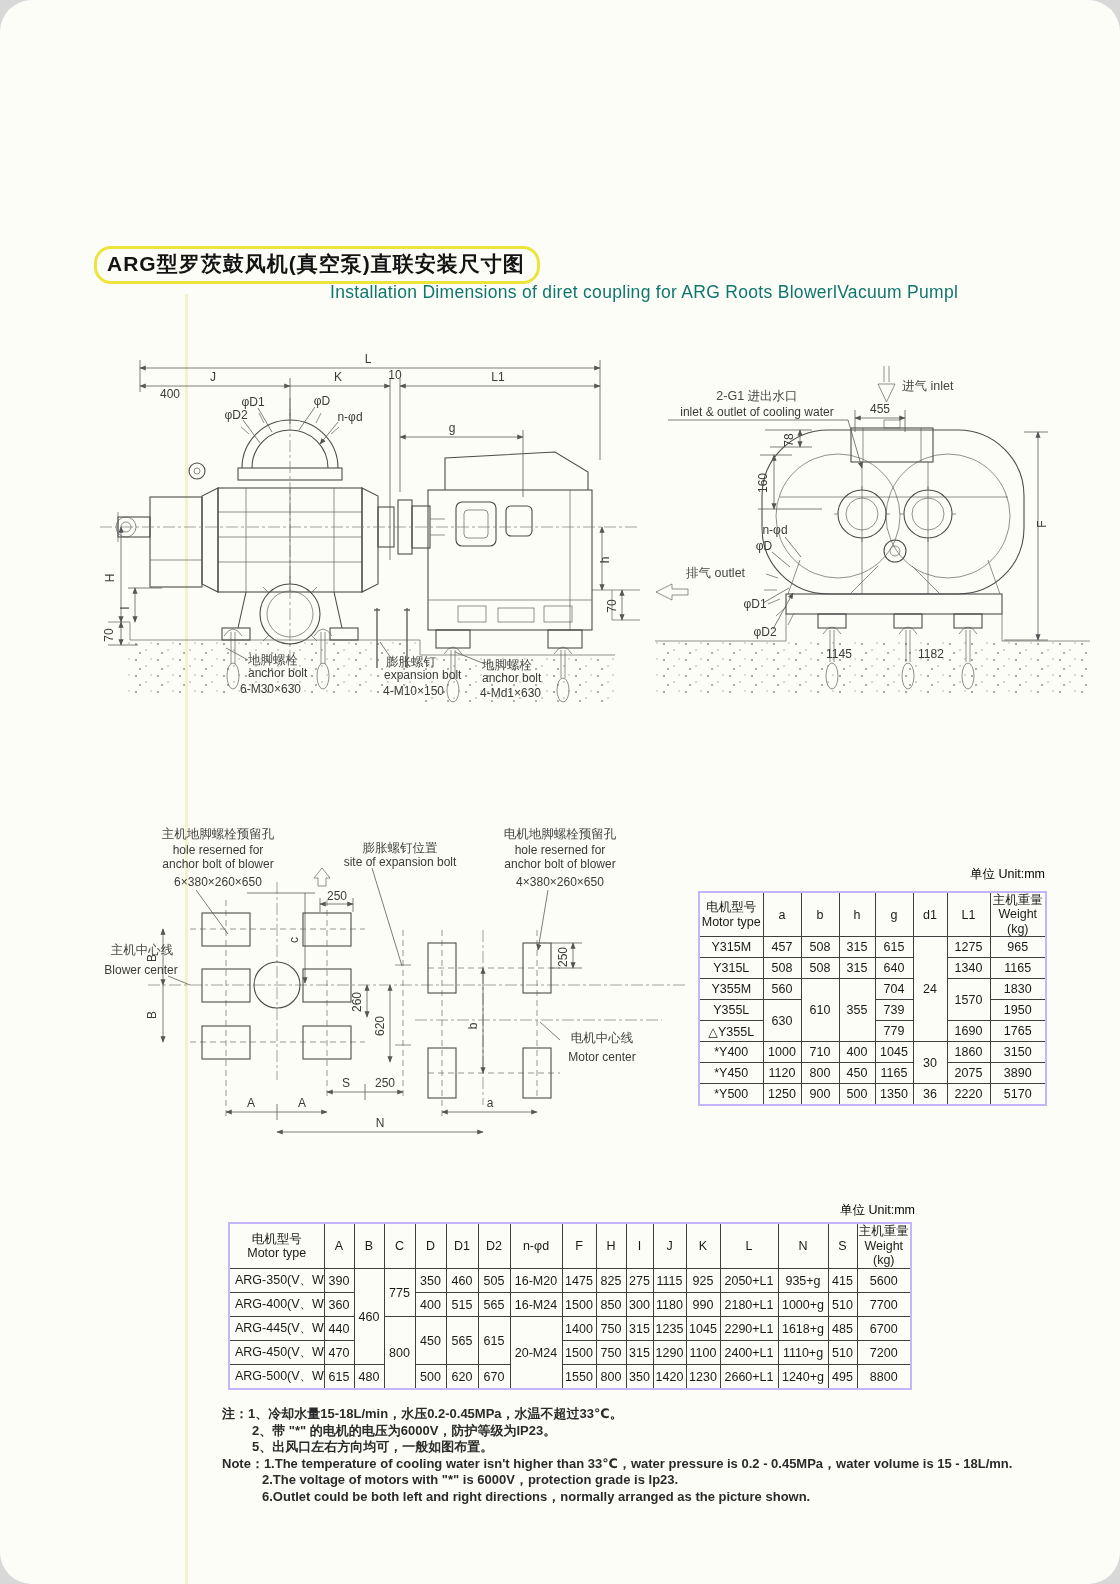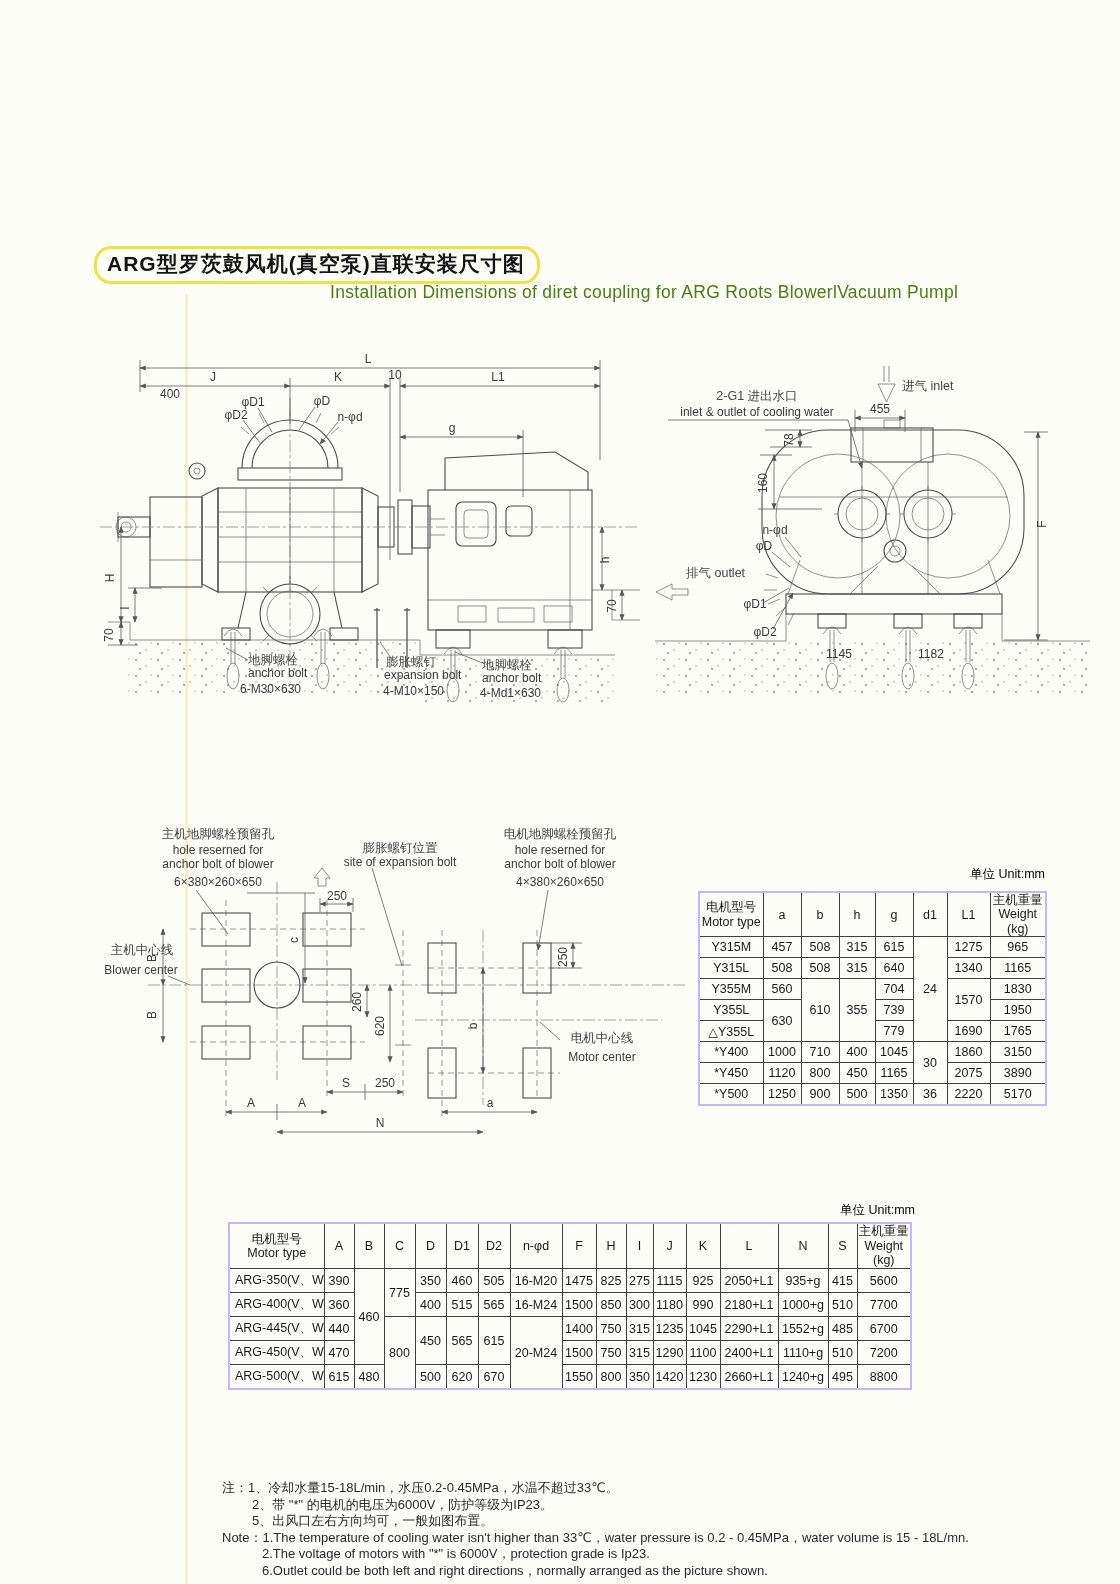--- a/index.html
+++ b/index.html
@@ -1,43 +1,43 @@
 <!DOCTYPE html>
 <html><head>
 <meta charset="utf-8">
 <style>
   html,body{margin:0;padding:0;background:#d8d8d8;}
   .page{position:relative;width:1120px;height:1584px;background:#fdfdf7;overflow:hidden;
-        font-family:"Liberation Sans","DejaVu Sans",sans-serif;color:#1c1c1c;}
+        font-family:"Liberation Sans","DejaVu Sans",sans-serif;color:#1c1c1c;border-radius:32px;}
   .yline{position:absolute;left:185px;top:294px;width:3px;height:1290px;background:#f6f1cd;}
   .title-wrap{position:absolute;left:94px;top:246px;}
   .title-pill{display:inline-block;border:3px solid #ece43a;border-radius:17px;
               padding:1px 12px 3px 10px;font-size:21px;font-weight:bold;letter-spacing:1px;color:#141414;}
-  .subtitle{position:absolute;left:330px;top:282px;font-size:17.5px;color:#4d7c0f;letter-spacing:.3px;}
+  .subtitle{position:absolute;left:330px;top:282px;font-size:17.5px;color:#0f766e;letter-spacing:.3px;}
   svg{position:absolute;}
   svg text{font-family:"Liberation Sans","DejaVu Sans",sans-serif;font-size:12px;fill:#3a3a3a;}
   svg text.zh{font-size:12.5px;fill:#444;}
   .ln{stroke:#4c4c4c;stroke-width:1.1;fill:none;}
   .tn{stroke:#606060;stroke-width:.7;fill:none;}
   .dim{stroke:#5a5a5a;stroke-width:.8;fill:none;}
   .cl{stroke:#7a7a7a;stroke-width:.7;fill:none;stroke-dasharray:12 3 3 3;}
   .dsh{stroke:#6a6a6a;stroke-width:.7;fill:none;stroke-dasharray:6 4;}
   .unit-label{position:absolute;font-size:12.5px;color:#000000;text-align:right;}
   table.t{border-collapse:collapse;position:absolute;border:2px solid #c4b5fd;table-layout:fixed;background:#fdfdf7;}
   table.t td{border:1px solid #3f3f3f;text-align:center;font-size:12.5px;color:#191919;padding:0 1px;
              overflow:hidden;white-space:nowrap;}
   table.t td span{display:block;line-height:1.15;}
   .t1{left:698px;top:891px;width:347px;}
   .t1 td{height:20px;}
   .t1 tr.hd td{height:42px;}
   .t2{left:228px;top:1222px;width:682px;}
   .t2 td{height:23px;font-size:12px;}
   .t2 tr.hd td{height:44px;}
   .t2 td.mn{text-align:left;padding-left:5px;}
-  .notes{position:absolute;left:222px;top:1480px;font-size:13px;line-height:16.5px;color:#2a2a2a;}
+  .notes{position:absolute;left:222px;top:1406px;font-size:13px;line-height:16.5px;color:#2a2a2a;font-weight:bold;}
   .notes .ind{padding-left:30px;}
   .notes .inde{padding-left:40px;}
 </style>
 </head>
 <body>
 
 <div class="page">
   <div class="yline"></div>
 
   <div class="title-wrap">
@@ -594,21 +594,21 @@
       <td rowspan="2">450</td>
           <td rowspan="2">565</td>
       <td rowspan="2">615</td>
           <td rowspan="3">20-M24</td>
       <td>1400</td>
           <td>750</td>
       <td>315</td>
           <td>1235</td>
       <td>1045</td>
           <td>2290+L1</td>
-      <td>1552+g</td>
+      <td>1618+g</td>
           <td>485</td>
       <td>6700</td>
     </tr>
     <tr>
       <td class="mn">ARG-450(V、W)</td>
           <td>470</td>
       <td>1500</td>
           <td>750</td>
       <td>315</td>
           <td>1290</td>

